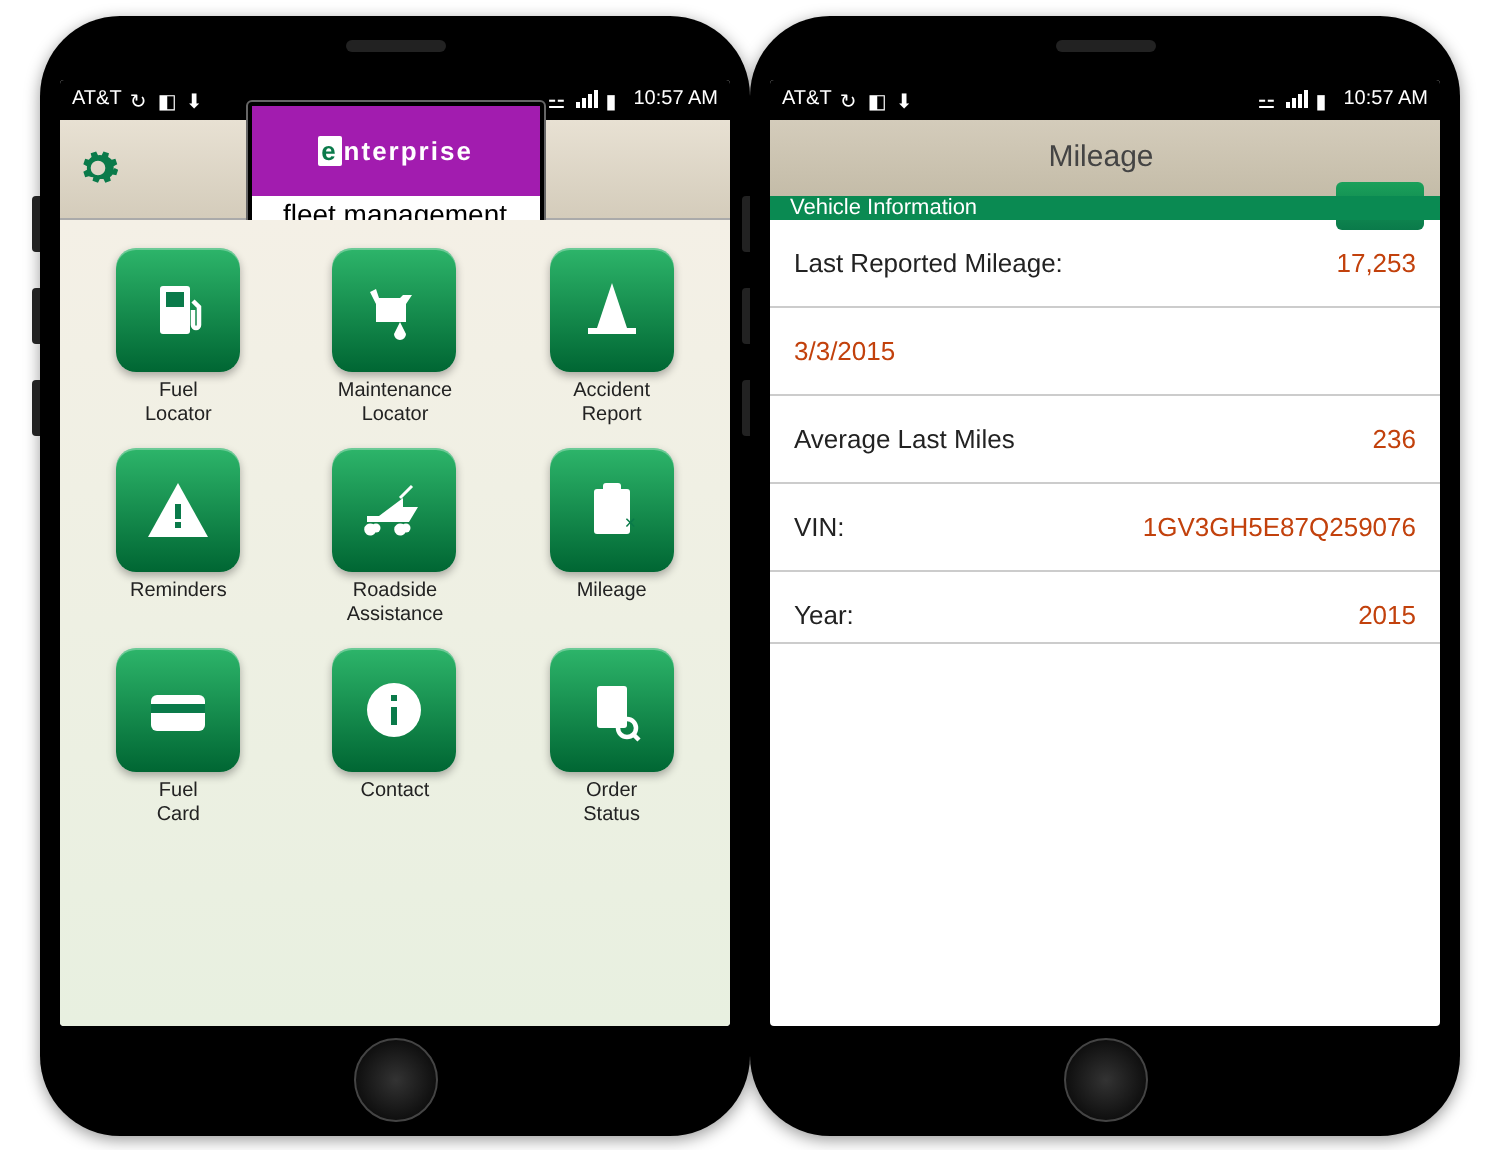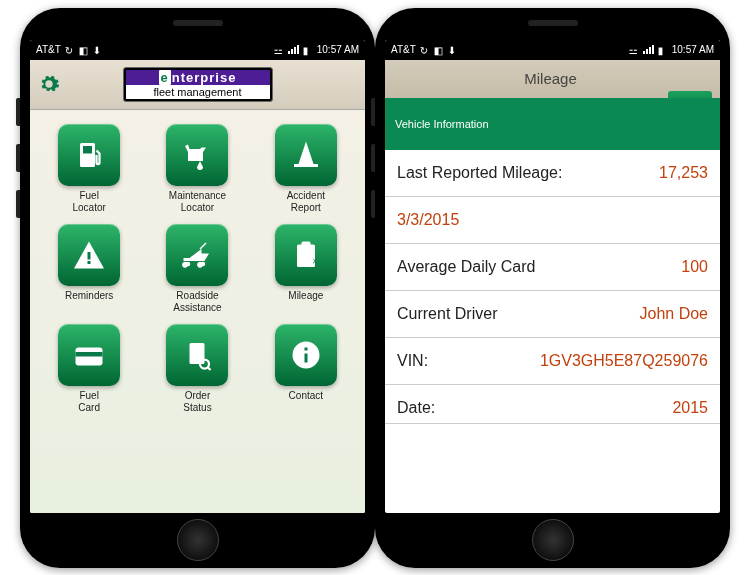--- a/index.html
+++ b/index.html
@@ -14,35 +14,35 @@
 .sb-left { display: flex; align-items: center; gap: 4px; }
 .sb-right { margin-left: auto; display: flex; align-items: center; gap: 4px; }
 .sb-ico { width: 10px; height: 10px; display: inline-block; }
 .sig { display: inline-flex; align-items: flex-end; gap: 1px; }
 .sig i { width: 2px; background: #fff; display: inline-block; }
 .sig i:nth-child(1){height:3px}.sig i:nth-child(2){height:5px}.sig i:nth-child(3){height:7px}.sig i:nth-child(4){height:9px}
 
 .header1 { height: 50px; background: linear-gradient(#e8e1d3,#d4ccbb); display: flex; align-items: center; padding: 0 8px; border-bottom: 1px solid #aaa; }
 .gear { width: 22px; height: 22px; color: #0a7a4a; }
 .logo { margin: 0 auto; background: #000; border: 1px solid #666; border-radius: 3px; padding: 2px; width: 150px; text-align: center; }
-.logo-top { background: #4c1d95; color: #fff; font-weight: bold; font-size: 13px; letter-spacing: 1px; padding: 0 0; }
+.logo-top { background: #a21caf; color: #fff; font-weight: bold; font-size: 13px; letter-spacing: 1px; padding: 15px 0; }
 .logo-top .e { background: #fff; color: #0a7a4a; padding: 0 2px; margin-right: 1px; border-radius: 1px; }
-.logo-bot { background: #fff; color: #000; font-size: 11px; padding: 1px 0; }
+.logo-bot { background: #fff; color: #000; font-size: 14px; padding: 1px 0; }
 .screen1-body { flex: 1; background: linear-gradient(#f4f0e6,#e8f0e0); padding: 14px 10px; }
 .grid { display: grid; grid-template-columns: repeat(3,1fr); gap: 10px; }
 .tile { display: flex; flex-direction: column; align-items: center; cursor: pointer; }
 .tile-ico { width: 62px; height: 62px; border-radius: 10px; background: linear-gradient(#2db56a,#006633); display: flex; align-items: center; justify-content: center; box-shadow: inset 0 1px 0 rgba(255,255,255,0.3), 0 2px 4px rgba(0,0,0,0.3); color: #fff; }
 .tile-lbl { font-size: 10px; color: #222; text-align: center; margin-top: 4px; line-height: 1.2; max-width: 70px; }
 
 .header2 { height: 38px; background: linear-gradient(#d4ccbb,#c4bca8); display: flex; align-items: center; padding: 0 8px; }
 .header2-title { flex: 1; text-align: center; color: #444; font-size: 15px; font-weight: 500; }
 .new-btn { background: linear-gradient(#1aa05a,#0a7a4a); color: #fff; font-size: 12px; padding: 5px 10px; border-radius: 3px; border: none; cursor: pointer; margin-top: 48px; }
-.section-h { background: #0a8a52; color: #fff; font-size: 11px; padding: 20px 10px; }
+.section-h { background: #0a8a52; color: #fff; font-size: 11px; padding: 0 10px; }
 .info-list { flex: 1; overflow: hidden; }
-.info-row { display: flex; justify-content: space-between; align-items: center; padding: 14px 12px; border-bottom: 1px solid #ccc; font-size: 16px; }
+.info-row { display: flex; justify-content: space-between; align-items: center; padding: 14px 12px; border-bottom: 1px solid #ccc; font-size: 13px; }
 .info-row:last-child{padding-bottom:6px}
 .info-label { color: #222; }
 .info-val { color: #c2410c; font-weight: 500; }
 svg { display: block; }
 </style>
 </head>
 <body>
 
 <div class="phone">
   <div class="phone-btns">
@@ -147,36 +147,36 @@
               <svg viewBox="0 0 24 24" width="36" height="36" fill="#fff">
                 <rect x="3" y="7" width="18" height="12" rx="2"></rect>
                 <rect x="3" y="10" width="18" height="3" fill="#0a7a4a"></rect>
               </svg>
             </div>
             <div class="tile-lbl">Fuel<br>Card</div>
           </div>
           <div class="tile">
             <div class="tile-ico">
               <svg viewBox="0 0 24 24" width="36" height="36" fill="#fff">
+                <circle cx="12" cy="12" r="9"></circle>
+                <rect x="11" y="11" width="2" height="6" fill="#0a7a4a"></rect>
+                <rect x="11" y="7" width="2" height="2" fill="#0a7a4a"></rect>
+              </svg>
+            </div>
+            <div class="tile-lbl">Contact</div>
+          </div>
+          <div class="tile">
+            <div class="tile-ico">
+              <svg viewBox="0 0 24 24" width="36" height="36" fill="#fff">
                 <rect x="7" y="4" width="10" height="14" rx="1"></rect>
                 <circle cx="17" cy="18" r="3" fill="none" stroke="#fff" stroke-width="1.5"></circle>
                 <path d="M19 20l2 2" stroke="#fff" stroke-width="1.5"></path>
               </svg>
             </div>
             <div class="tile-lbl">Order<br>Status</div>
-          </div>
-          <div class="tile">
-            <div class="tile-ico">
-              <svg viewBox="0 0 24 24" width="36" height="36" fill="#fff">
-                <circle cx="12" cy="12" r="9"></circle>
-                <rect x="11" y="11" width="2" height="6" fill="#0a7a4a"></rect>
-                <rect x="11" y="7" width="2" height="2" fill="#0a7a4a"></rect>
-              </svg>
-            </div>
-            <div class="tile-lbl">Contact</div>
           </div>
         </div>
     </div>
   </div>
   <div class="home-btn"></div>
 </div>
 
 <div class="phone">
   <div class="phone-btns">
       <div class="side-btn"></div>
@@ -211,31 +211,27 @@
     <div class="section-h">Vehicle Information</div>
     <div class="info-list" id="info-list">
         <div class="info-row">
           <span class="info-label">Last Reported Mileage:</span>
           <span class="info-val">17,253</span>
         </div>
         <div class="info-row">
           <span class="info-val">3/3/2015</span>
         </div>
         <div class="info-row">
-          <span class="info-label">Average Daily Card</span>
-          <span class="info-val">100</span>
-        </div>
-        <div class="info-row">
-          <span class="info-label">Current Driver</span>
-          <span class="info-val">John Doe</span>
+          <span class="info-label">Average Last Miles</span>
+          <span class="info-val">236</span>
         </div>
         <div class="info-row">
           <span class="info-label">VIN:</span>
           <span class="info-val">1GV3GH5E87Q259076</span>
         </div>
         <div class="info-row">
-          <span class="info-label">Date:</span>
+          <span class="info-label">Year:</span>
           <span class="info-val">2015</span>
         </div>
       </div>
   </div>
   <div class="home-btn"></div>
 </div>
 
 </body></html>

